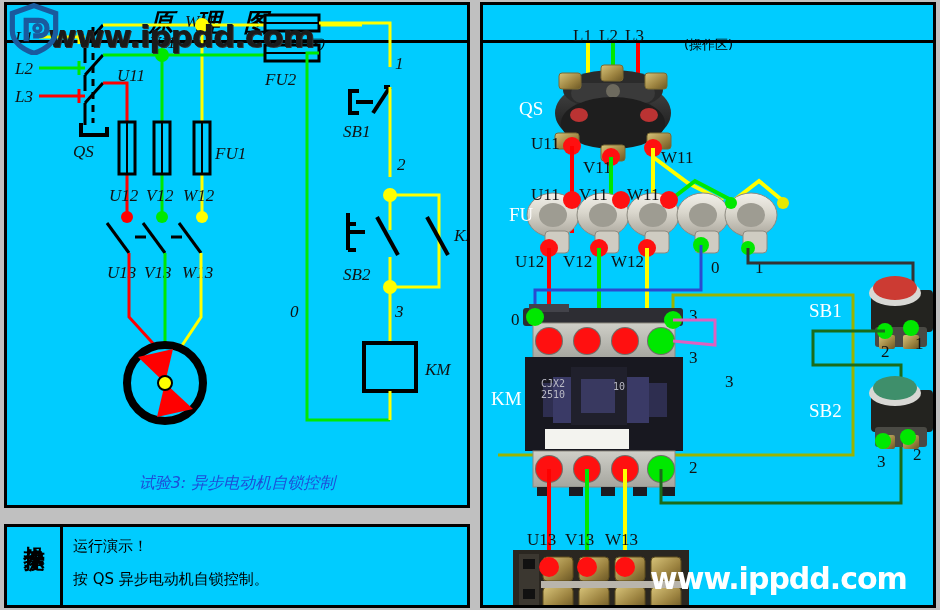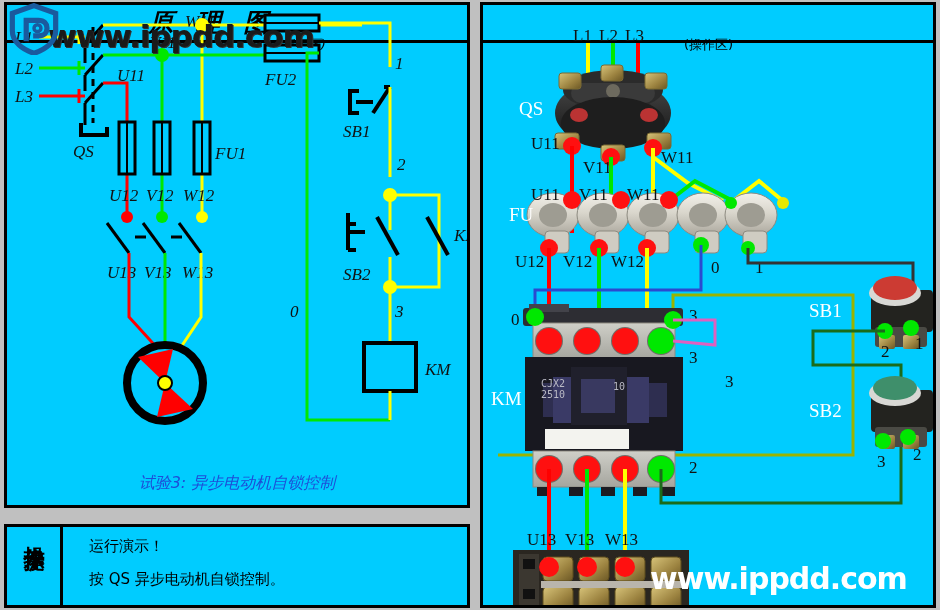--- a/index.html
+++ b/index.html
@@ -21,21 +21,21 @@
   .hint-label{
     width:56px;border-right:3px solid #000;box-sizing:border-box;
     display:flex;align-items:flex-start;justify-content:center;
     padding-top:2px;
   }
   .hint-label span{
     writing-mode:vertical-rl;text-orientation:upright;
     font-size:21px;font-weight:bold;color:#000;letter-spacing:2px;
     line-height:1.02;font-family:"DejaVu Sans",sans-serif;
   }
-  .hint-body{flex:1;padding:10px 0 0 26px;box-sizing:border-box;}
+  .hint-body{flex:1;padding:10px 0 0 10px;box-sizing:border-box;}
   .hint-body div{font-size:15px;color:#000;margin-bottom:14px;font-family:"DejaVu Sans",sans-serif;}
 
   
   .phead{position:absolute;left:0;top:0;width:100%;height:38px;
      border-bottom:3px solid #000;box-sizing:border-box;
      display:flex;align-items:center;justify-content:center;}
   .phead .t1{font-size:25px;font-weight:bold;color:#000;letter-spacing:7px;
      font-family:"DejaVu Sans",sans-serif;}
   .phead .t2{font-size:13px;color:#000;font-family:"DejaVu Sans",sans-serif;margin-left:1px;margin-top:44px;}
 

